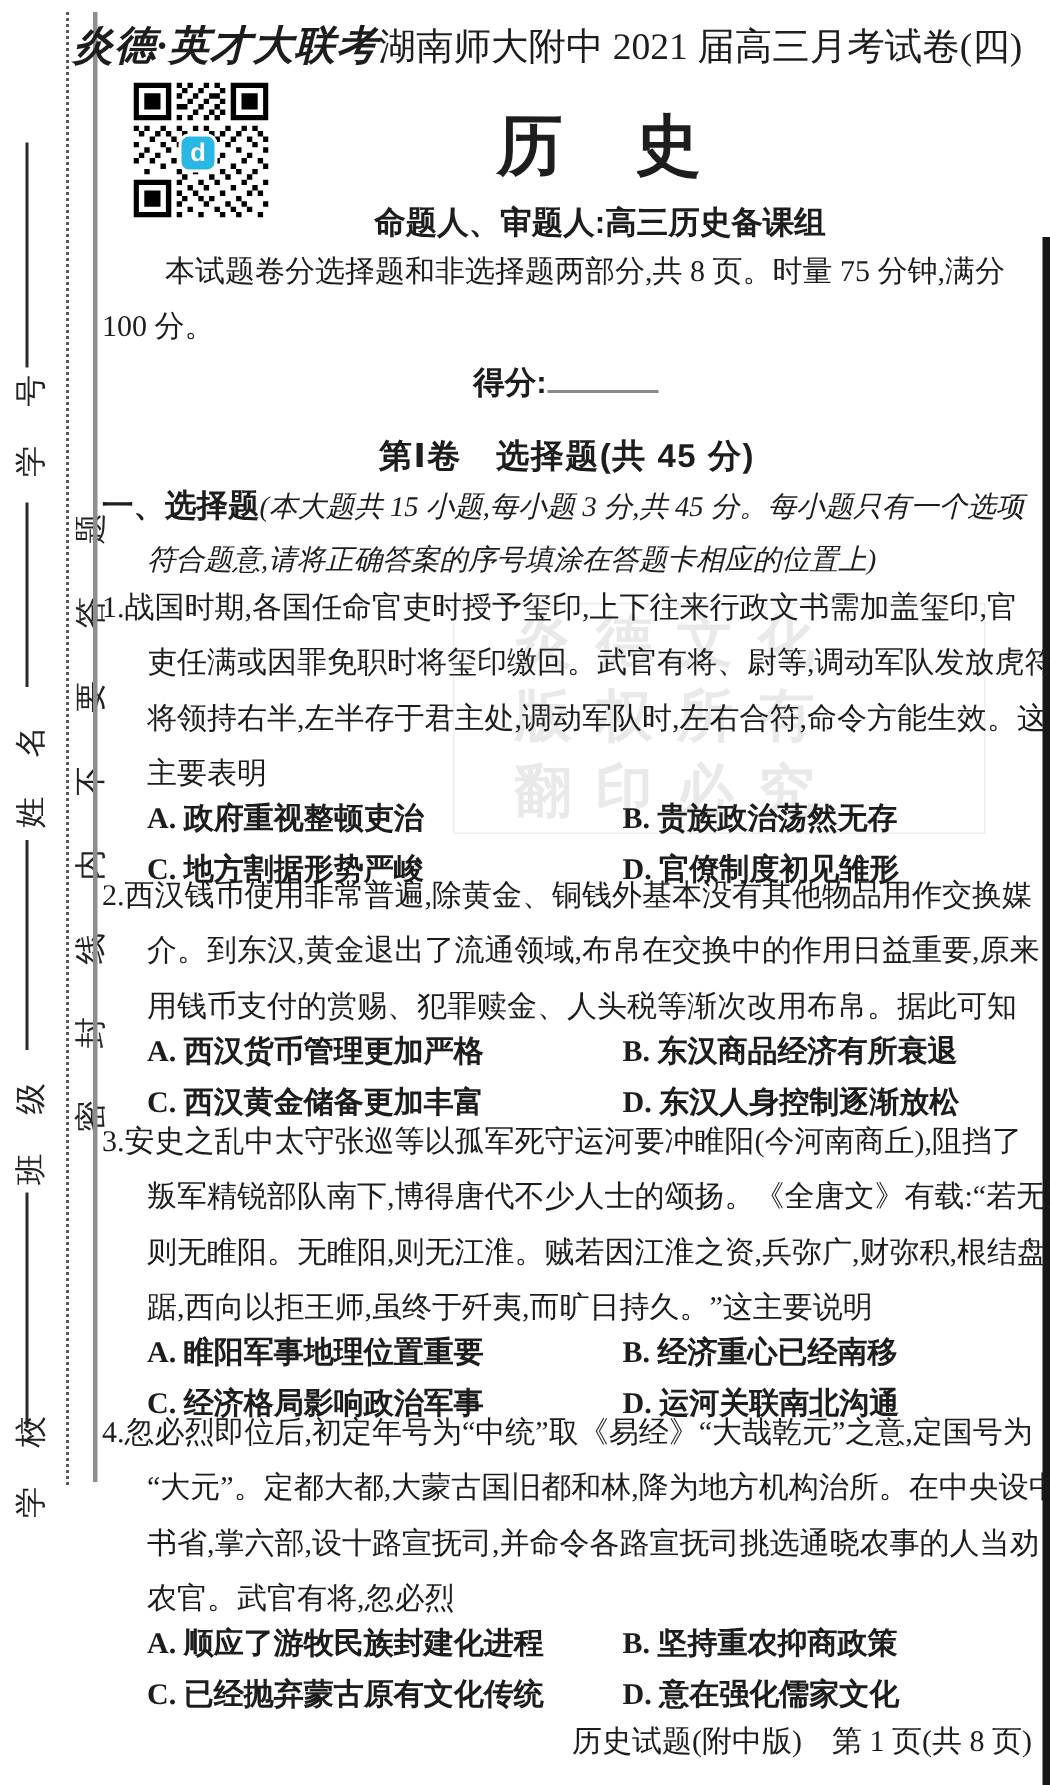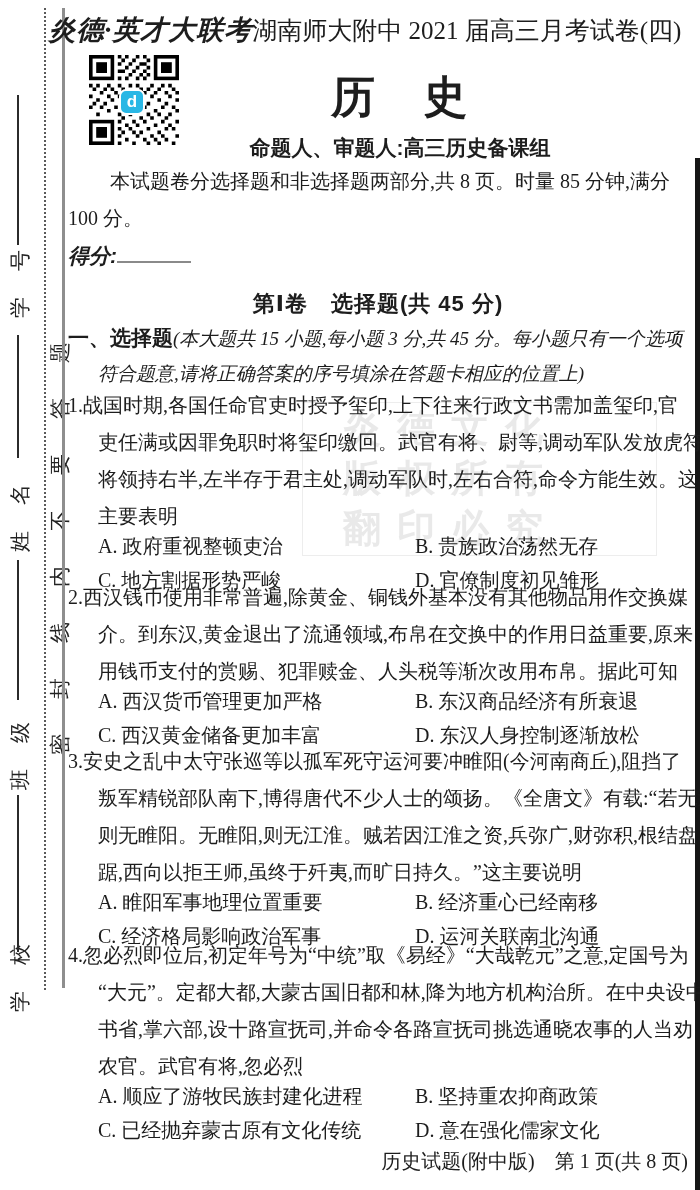--- a/index.html
+++ b/index.html
@@ -44,36 +44,36 @@
   .watermark div{
     line-height:50px;font-size:38px;letter-spacing:16px;color:rgba(70,70,70,0.12);
     font-weight:bold;white-space:nowrap;
   }
 
   
   #content{position:absolute;left:68px;top:0;width:620px;z-index:2;}
   .intro{position:absolute;top:163px;left:0;width:620px;}
   .intro-line{height:37px;line-height:37px;font-size:20px;white-space:nowrap;}
   .indent2{padding-left:42px;}
-  .score-row{position:absolute;top:240px;left:0;width:618px;text-align:left;height:32px;line-height:32px;font-style:italic;}
+  .score-row{position:absolute;top:240px;left:0;width:618px;text-align:center;height:32px;line-height:32px;}
   .score-label{font-size:21px;}
   .score-blank{display:inline-block;width:74px;height:16px;border-bottom:2px solid #8a8a8a;}
   .part-heading{position:absolute;top:286px;left:0;width:620px;text-align:center;
     font-size:22px;letter-spacing:1px;height:36px;line-height:36px;}
   .instructions{position:absolute;top:320px;left:0;width:620px;}
   .inst-line{height:36px;line-height:36px;white-space:nowrap;}
   .sec-label{font-size:21px;}
   .note{font-size:19px;font-style:italic;}
   .cont{padding-left:30px;}
 
   .question{position:absolute;left:0;width:620px;}
   .q1{top:387px;} .q2{top:579px;} .q3{top:743px;} .q4{top:937px;}
   .stem-line{height:37px;line-height:37px;font-size:20px;white-space:nowrap;}
   .opts{margin-top:-6px;padding-left:30px;display:grid;grid-template-columns:317px 1fr;}
-  .opt{height:34px;line-height:34px;font-size:20px;white-space:nowrap;}
+  .opt{height:34px;line-height:34px;font-size:20px;white-space:nowrap;font-weight:bold;}
 
   .page-footer{position:absolute;top:1146px;left:68px;width:620px;text-align:right;
     font-size:20px;height:30px;line-height:30px;z-index:2;}
 
   
   .qr-logo{
     position:absolute;left:30px;top:34px;width:26px;height:26px;background:#29b7e5;
     border:2px solid #ffffff;border-radius:7px;box-sizing:border-box;
     color:#fff;font-family:"Liberation Sans","DejaVu Sans",sans-serif;
     font-weight:bold;font-size:17px;line-height:22px;text-align:center;
@@ -121,21 +121,21 @@
   </svg>
   <div class="qr-logo">d</div>
 </div>
 
 <div class="subject-title hei">历　史</div>
 <div class="setters hei">命题人、审题人:高三历史备课组</div>
 
 <div id="content">
 
   <div class="intro">
-    <div class="intro-line indent2">本试题卷分选择题和非选择题两部分,共 8 页。时量 85 分钟,满分</div>
+    <div class="intro-line indent2">本试题卷分选择题和非选择题两部分,共 8 页。时量 75 分钟,满分</div>
     <div class="intro-line">100 分。</div>
   </div>
 
   <div class="score-row">
     <span class="score-label hei">得分:</span><span class="score-blank"></span>
   </div>
 
   <div class="part-heading hei">第Ⅰ卷　选择题(共 45 分)</div>
 
   <div class="instructions">

